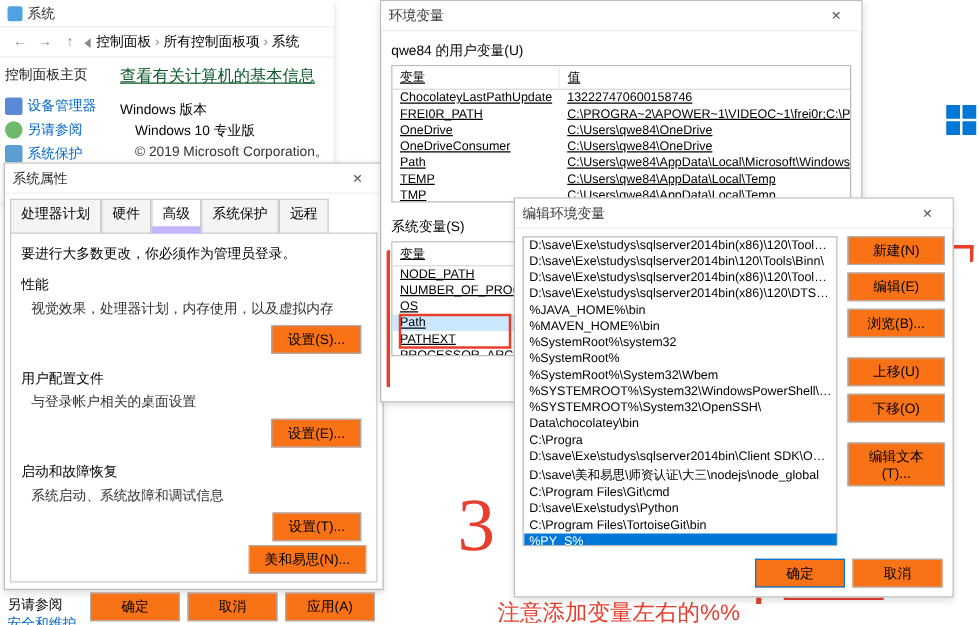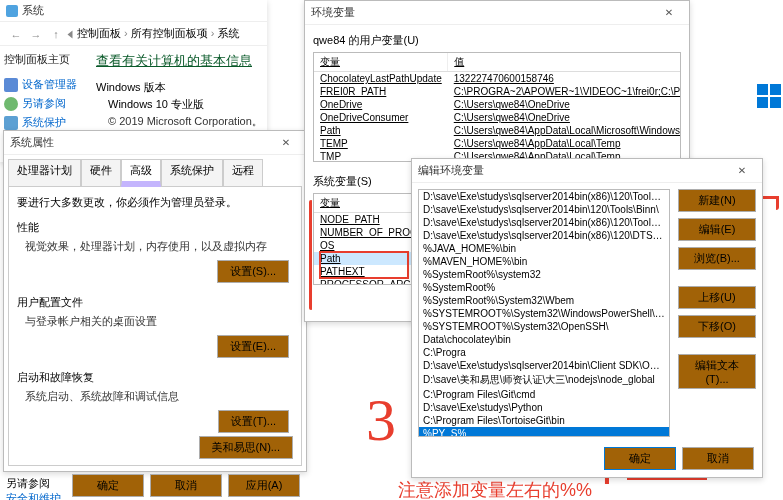--- a/index.html
+++ b/index.html
@@ -2,21 +2,21 @@
 <html><head>
 <meta charset="utf-8">
 <style>
 * { box-sizing: border-box; margin: 0; padding: 0; }
 body { font-family: "Microsoft YaHei", "Segoe UI", sans-serif; font-size: 11px; background: #fff; color: #000; width: 783px; height: 500px; overflow: hidden; position: relative; }
 .window { position: absolute; background: #fff; border: 1px solid #bbb; box-shadow: 0 2px 6px rgba(0,0,0,0.15); }
 .titlebar { display: flex; align-items: center; justify-content: space-between; height: 24px; padding: 0 6px; background: #fff; border-bottom: 1px solid #eee; font-size: 11px; }
 .titlebar .title { color: #333; }
 .winbtns { display: flex; }
 .winbtn { width: 28px; height: 20px; display: flex; align-items: center; justify-content: center; font-size: 10px; color: #555; cursor: pointer; }
-button { font-family: inherit; font-size: 11px; background: #a16207; border: 1px solid #adadad; padding: 3px 12px; cursor: pointer; }
+button { font-family: inherit; font-size: 11px; background: #f97316; border: 1px solid #adadad; padding: 3px 12px; cursor: pointer; }
 .btn-wide { min-width: 72px; }
 
 
 #cp { left: 0; top: 0; width: 267px; height: 162px; border: none; }
 #cp .titlebar { height: 22px; background: #fff; }
 #cp .navbar { display: flex; align-items: center; padding: 2px 6px; height: 24px; border-bottom: 1px solid #eee; font-size: 11px; }
 #cp .navbtn { width: 20px; height: 20px; display: flex; align-items: center; justify-content: center; color: #888; }
 #cp .path { color: #333; }
 #cp .path a { color: #000; text-decoration: none; }
 #cp .path .sep { color: #888; margin: 0 3px; }

